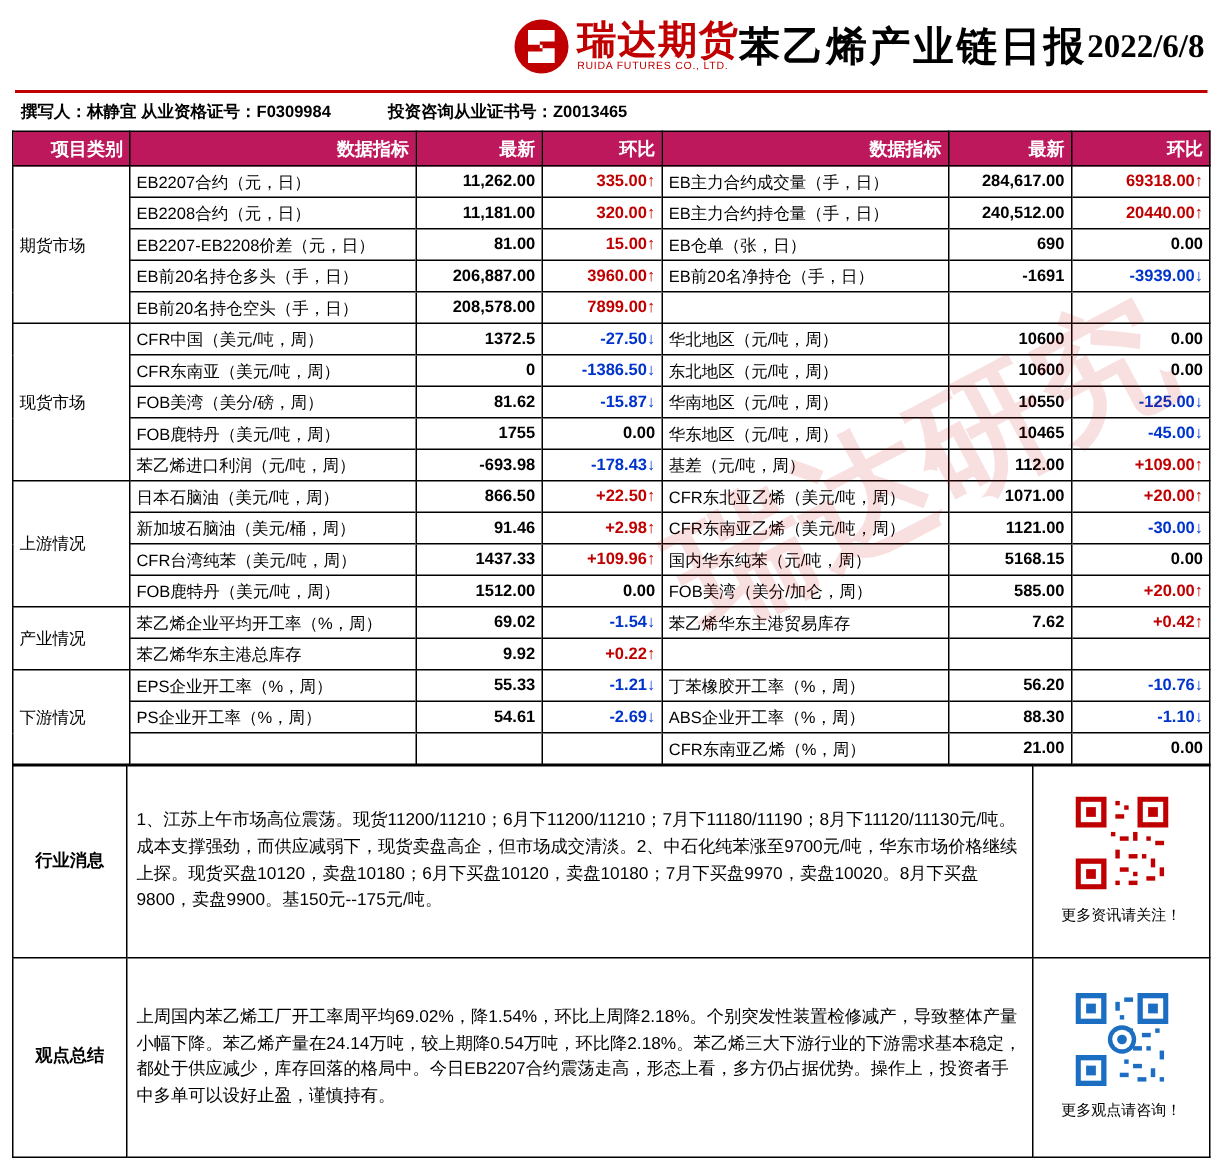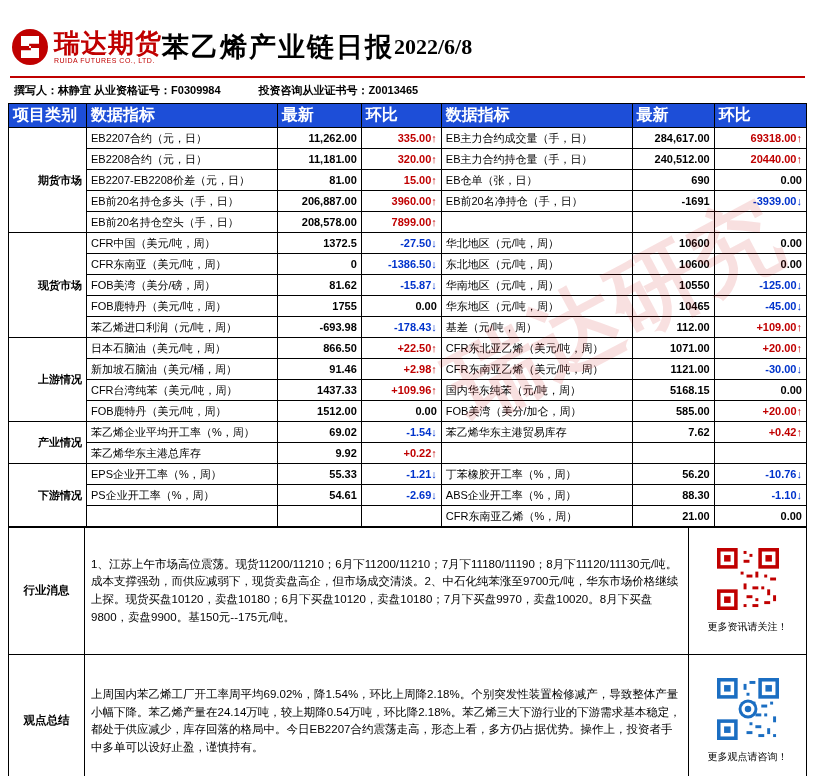--- a/index.html
+++ b/index.html
@@ -8,39 +8,39 @@
     background:#ffffff;
     font-family:"Liberation Sans","DejaVu Sans",sans-serif;
     color:#000;
     font-size:11px;
     position:relative;
     overflow:hidden;
   }
   .page{position:relative;width:815px;height:776px;box-sizing:border-box;padding:0 8px;}
 
   
-  .header{display:flex;align-items:center;justify-content:flex-start;height:54px;padding:20px 4px 0 4px;}
+  .header{display:flex;align-items:center;justify-content:flex-end;height:54px;padding:4px 4px 0 4px;}
   .brand{display:flex;align-items:center;gap:6px;}
   .logo-mark{width:36px;height:36px;border-radius:50%;background:#c00000;position:relative;flex:none;}
   .logo-mark:after{content:"";position:absolute;left:9px;top:7px;width:18px;height:22px;
      background:#fff;clip-path:polygon(0 0,100% 0,100% 35%,45% 35%,45% 55%,100% 55%,100% 100%,0 100%,0 65%,55% 65%,55% 45%,0 45%);}
   .brand-text{line-height:1.05;}
   .brand-cn{font-size:26px;font-weight:bold;color:#c00000;letter-spacing:1px;font-family:"DejaVu Sans",sans-serif;}
   .brand-en{font-size:7px;color:#c00000;letter-spacing:.5px;}
   .doc-title{font-size:27px;font-weight:bold;letter-spacing:2px;font-family:"DejaVu Sans",sans-serif;}
   .doc-date{font-size:22px;font-weight:bold;font-family:"Liberation Serif",serif;}
 
   .rule-red{height:2px;background:#c00000;margin:2px 2px 0 2px;}
   .byline{display:flex;gap:38px;font-size:11px;font-weight:bold;padding:5px 6px 5px 6px;}
 
   
   table{border-collapse:collapse;width:100%;table-layout:fixed;}
   .main-tb td,.main-tb th{border:1px solid #000;padding:1px 4px;font-size:11px;height:18px;}
-  .main-tb th{background:#1d4ed8;color:#fff;font-weight:bold;text-align:left;font-size:16px;height:20px;}
-  .cat{text-align:right;font-weight:bold;font-size:12px;}
+  .main-tb th{background:#be185d;color:#fff;font-weight:bold;text-align:right;font-size:12px;height:20px;}
+  .cat{text-align:left;font-weight:normal;font-size:12px;}
   .lbl{text-align:left;white-space:nowrap;overflow:hidden;}
   .num{text-align:right;font-weight:bold;font-family:"Liberation Sans",sans-serif;padding-right:10px;}
   .chg{text-align:right;font-weight:bold;padding-right:6px;}
   .up{color:#c00000;}
   .down{color:#0033cc;}
   .flat{color:#000;}
   .dash-b{border-bottom:1px dashed #555 !important;}
 
   
   .blk-tb td{border:1px solid #000;padding:20px 6px;vertical-align:middle;font-size:11.5px;line-height:1.55;}

